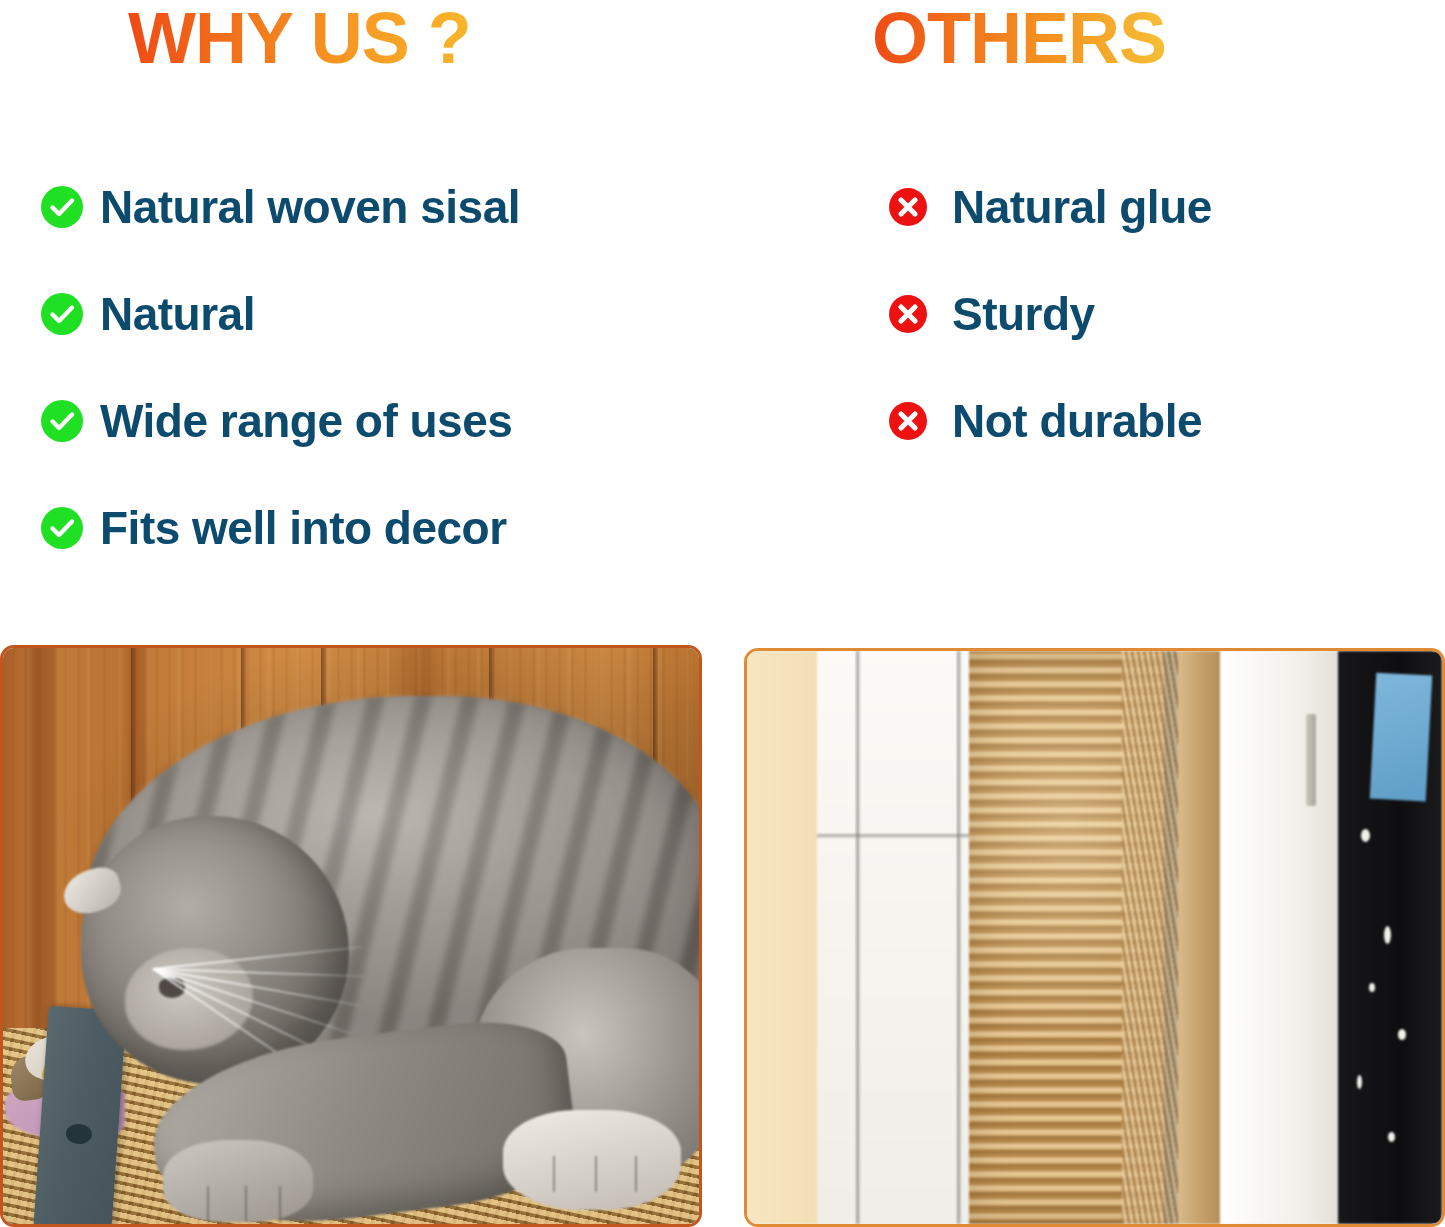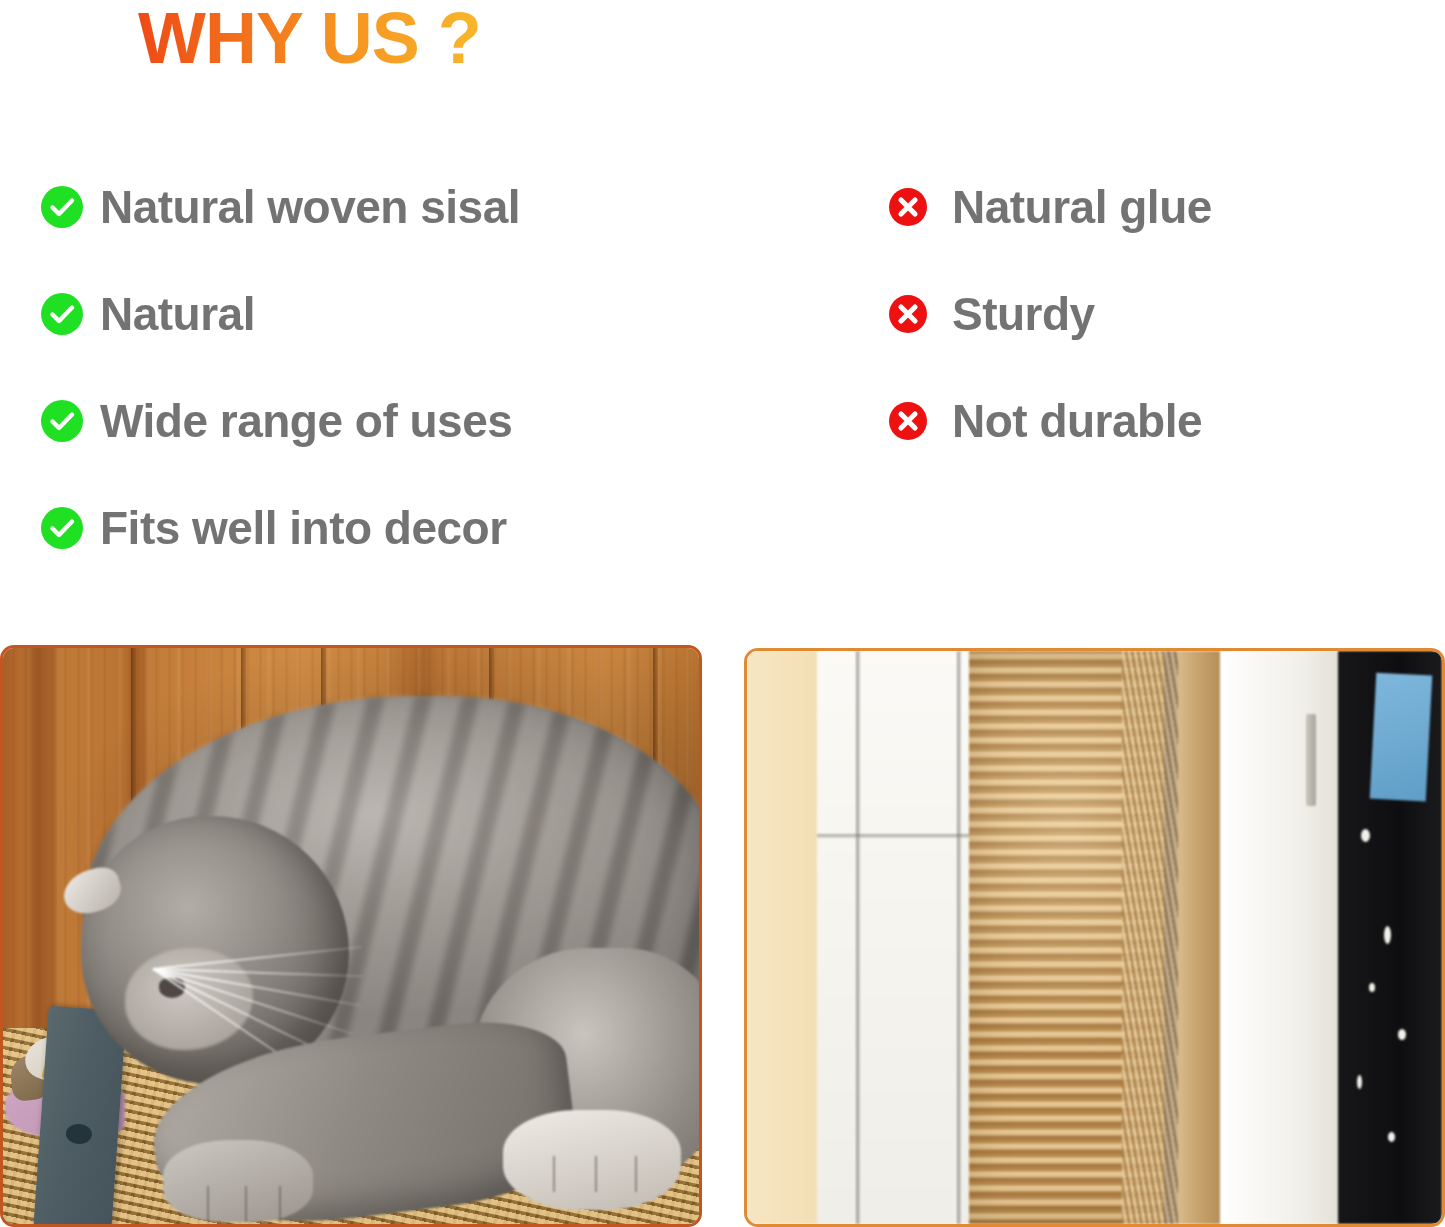--- a/index.html
+++ b/index.html
@@ -9,21 +9,21 @@
     width:1445px; height:1227px;
     background:#ffffff;
     font-family:"Liberation Sans","DejaVu Sans",sans-serif;
     overflow:hidden;
     position:relative;
   }
 
   .page { position:relative; width:1445px; height:1227px; }
 
   
-  .heading-row { position:absolute; top:0; left:10px; width:1266px; height:100px;padding-left:8px; }
+  .heading-row { position:absolute; top:0; left:0; width:1266px; height:100px;padding-left:8px; }
 
   .heading {
     position:absolute;
     font-weight:bold;
     font-size:72px;
     letter-spacing:-1px;
     line-height:76px;
     white-space:nowrap;
     background-clip:text;
     -webkit-background-clip:text;
@@ -58,21 +58,21 @@
     position:relative;
   }
   .badge svg { display:block; }
 
   .badge-check { width:44px; height:44px; }
   .badge-cross { width:40px; height:40px; margin-left:2px; }
 
   .feature-label {
     font-size:46px;
     font-weight:bold;
-    color:#737373;
+    color:#0c4a6e;
     line-height:52px;
     white-space:nowrap;
     letter-spacing:-0.5px;
   }
   .list-pros .feature-label { margin-left:16px; }
   .list-cons .feature-label { margin-left:24px; }
 
   
   .photo {
     position:absolute;
@@ -309,20 +309,21 @@
   }
   .rp-blur { position:absolute; inset:0; filter:blur(0.8px); }
 </style>
 </head>
 <body>
 
 <div class="page">
 
   <div class="heading-row">
     <div class="heading heading-why">WHY US ?</div>
+    <div class="heading heading-others">OTHERS</div>
   </div>
 
   <div class="list list-pros">
 
     <div class="feature-item">
       <span class="badge badge-check">
         <svg viewBox="0 0 44 44" width="44" height="44">
           <circle cx="22" cy="22" r="21" fill="#1fe022"></circle>
           <path d="M12.5 22.5 L19 29 L32 15.5" fill="none" stroke="#ffffff" stroke-width="4.4" stroke-linecap="round" stroke-linejoin="round"></path>
         </svg>

